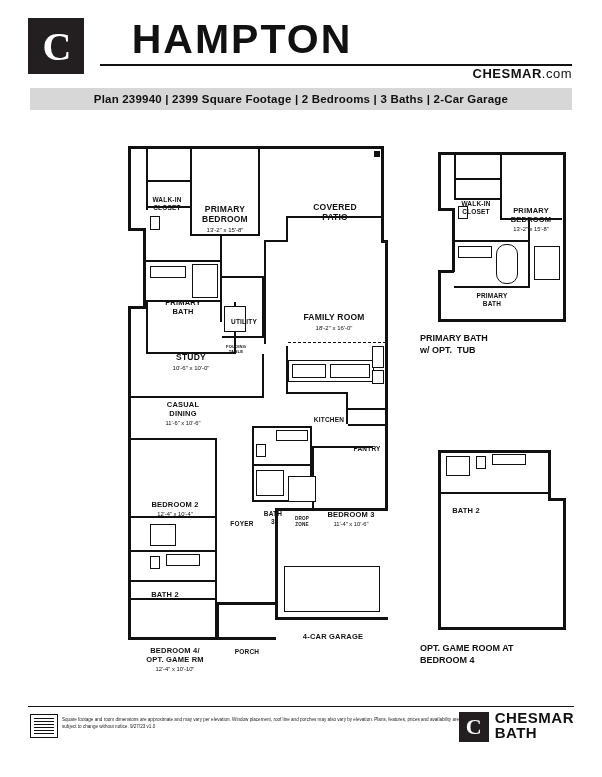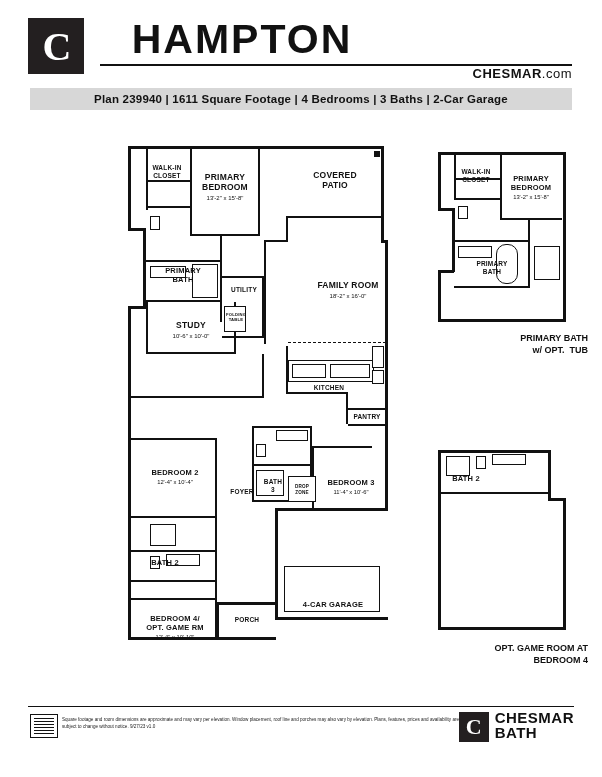--- a/index.html
+++ b/index.html
@@ -23,27 +23,27 @@
   .specbar span{font-size:11.5px;font-weight:bold;color:#111;letter-spacing:.2px;}
   .specbar-left{position:absolute;left:30px;top:88px;width:38px;height:22px;background:#8e8e8e;}
 
   
   .plan{position:absolute;left:0;top:120px;width:602px;height:580px;}
 
   
   .wall{position:absolute;background:#111;}
   .thin{position:absolute;border:1px solid #111;background:#fff;box-sizing:border-box;}
   .lbl{position:absolute;text-align:center;font-size:6.5px;line-height:8px;font-weight:bold;
-       letter-spacing:.2px;color:#111;}
+       letter-spacing:.2px;color:#111;margin-top:32px;}
   .lbl .dim{font-weight:normal;font-size:5.6px;letter-spacing:0;}
   .lbl.big{font-size:8.5px;line-height:10px;}
   .lbl.big .dim{font-size:6px;}
   .lbl.med{font-size:7.5px;line-height:9px;}
   .lbl.med .dim{font-size:5.8px;}
-  .cap{position:absolute;text-align:right;font-size:9px;line-height:12px;font-weight:bold;color:#111;}
+  .cap{position:absolute;text-align:left;font-size:9px;line-height:12px;font-weight:bold;color:#111;}
 
   
   .fx{position:absolute;border:1px solid #111;box-sizing:border-box;background:#fff;}
   .fxr{position:absolute;border:1px solid #111;box-sizing:border-box;background:#fff;border-radius:50%;}
 
   
   .footer{position:absolute;left:0;top:700px;width:602px;height:77px;}
   .fline{position:absolute;left:28px;top:6px;width:546px;height:1px;background:#111;}
   .disc{position:absolute;left:62px;top:16px;width:400px;font-size:4.6px;line-height:7px;color:#222;}
   .fico{position:absolute;left:30px;top:14px;width:26px;height:22px;border:1px solid #111;background:#fff;}
@@ -63,21 +63,21 @@
 
   <div class="header">
     <div class="logo">
       <span class="g1">C</span>
     </div>
     <div class="title">HAMPTON</div>
     <div class="rule"></div>
     <div class="brandline"><b>CHESMAR</b><span>.com</span></div>
     <div class="specbar-left"></div>
     <div class="specbar">
-      <span>Plan 239940 | 1611 Square Footage | 4 Bedrooms | 3 Baths | 2-Car Garage</span>
+      <span>Plan 239940 | 2399 Square Footage | 2 Bedrooms | 3 Baths | 2-Car Garage</span>
     </div>
   </div>
 
   <div class="plan">
 
     <div class="wall" style="left:128px;top:26px;width:256px;height:3px;"></div>
     <div class="wall" style="left:128px;top:26px;width:3px;height:85px;"></div>
     <div class="wall" style="left:128px;top:188px;width:3px;height:188px;"></div>
     <div class="wall" style="left:128px;top:108px;width:18px;height:3px;"></div>
     <div class="wall" style="left:143px;top:108px;width:3px;height:80px;"></div>
@@ -174,24 +174,25 @@
     <div class="fx" style="left:150px;top:436px;width:10px;height:13px;"></div>
     <div class="fx" style="left:166px;top:434px;width:34px;height:12px;"></div>
     <div class="fx" style="left:150px;top:404px;width:26px;height:22px;"></div>
 
     <div class="thin" style="left:284px;top:446px;width:96px;height:46px;"></div>
 
     <div class="lbl" style="left:142px;top:44px;width:50px;">WALK-IN<br>CLOSET</div>
     <div class="lbl big" style="left:190px;top:52px;width:70px;">PRIMARY<br>BEDROOM<br><span class="dim">13'-2" x 15'-8"</span></div>
     <div class="lbl big" style="left:288px;top:50px;width:94px;">COVERED<br>PATIO</div>
     <div class="lbl med" style="left:148px;top:146px;width:70px;">PRIMARY<br>BATH</div>
-    <div class="lbl big" style="left:296px;top:160px;width:104px;">FAMILY ROOM<br><span class="dim">18'-2" x 16'-0"</span></div>
+    <div class="lbl big" style="left:282px;top:160px;width:104px;">FAMILY ROOM<br><span class="dim">18'-2" x 16'-0"</span></div>
     <div class="lbl" style="left:224px;top:166px;width:40px;">UTILITY</div>
     <div class="lbl" style="left:226px;top:192px;width:20px;font-size:4.2px;line-height:5px;">FOLDING<br>TABLE</div>
     <div class="lbl big" style="left:150px;top:200px;width:82px;">STUDY<br><span class="dim">10'-6" x 10'-0"</span></div>
+    <div class="lbl med" style="left:140px;top:248px;width:86px;">CASUAL<br>DINING<br><span class="dim">11'-6" x 10'-6"</span></div>
     <div class="lbl" style="left:300px;top:264px;width:58px;">KITCHEN</div>
     <div class="lbl" style="left:348px;top:293px;width:38px;">PANTRY</div>
     <div class="lbl med" style="left:136px;top:348px;width:78px;">BEDROOM 2<br><span class="dim">12'-4" x 10'-4"</span></div>
     <div class="lbl" style="left:258px;top:358px;width:30px;">BATH<br>3</div>
     <div class="lbl med" style="left:316px;top:358px;width:70px;">BEDROOM 3<br><span class="dim">11'-4" x 10'-6"</span></div>
     <div class="lbl" style="left:222px;top:368px;width:40px;">FOYER</div>
     <div class="lbl" style="left:290px;top:364px;width:24px;font-size:4.6px;line-height:6px;">DROP<br>ZONE</div>
     <div class="lbl med" style="left:140px;top:438px;width:50px;">BATH 2</div>
     <div class="lbl med" style="left:132px;top:494px;width:86px;">BEDROOM 4/<br>OPT. GAME RM<br><span class="dim">12'-4" x 10'-10"</span></div>
     <div class="lbl" style="left:224px;top:496px;width:46px;">PORCH</div>

